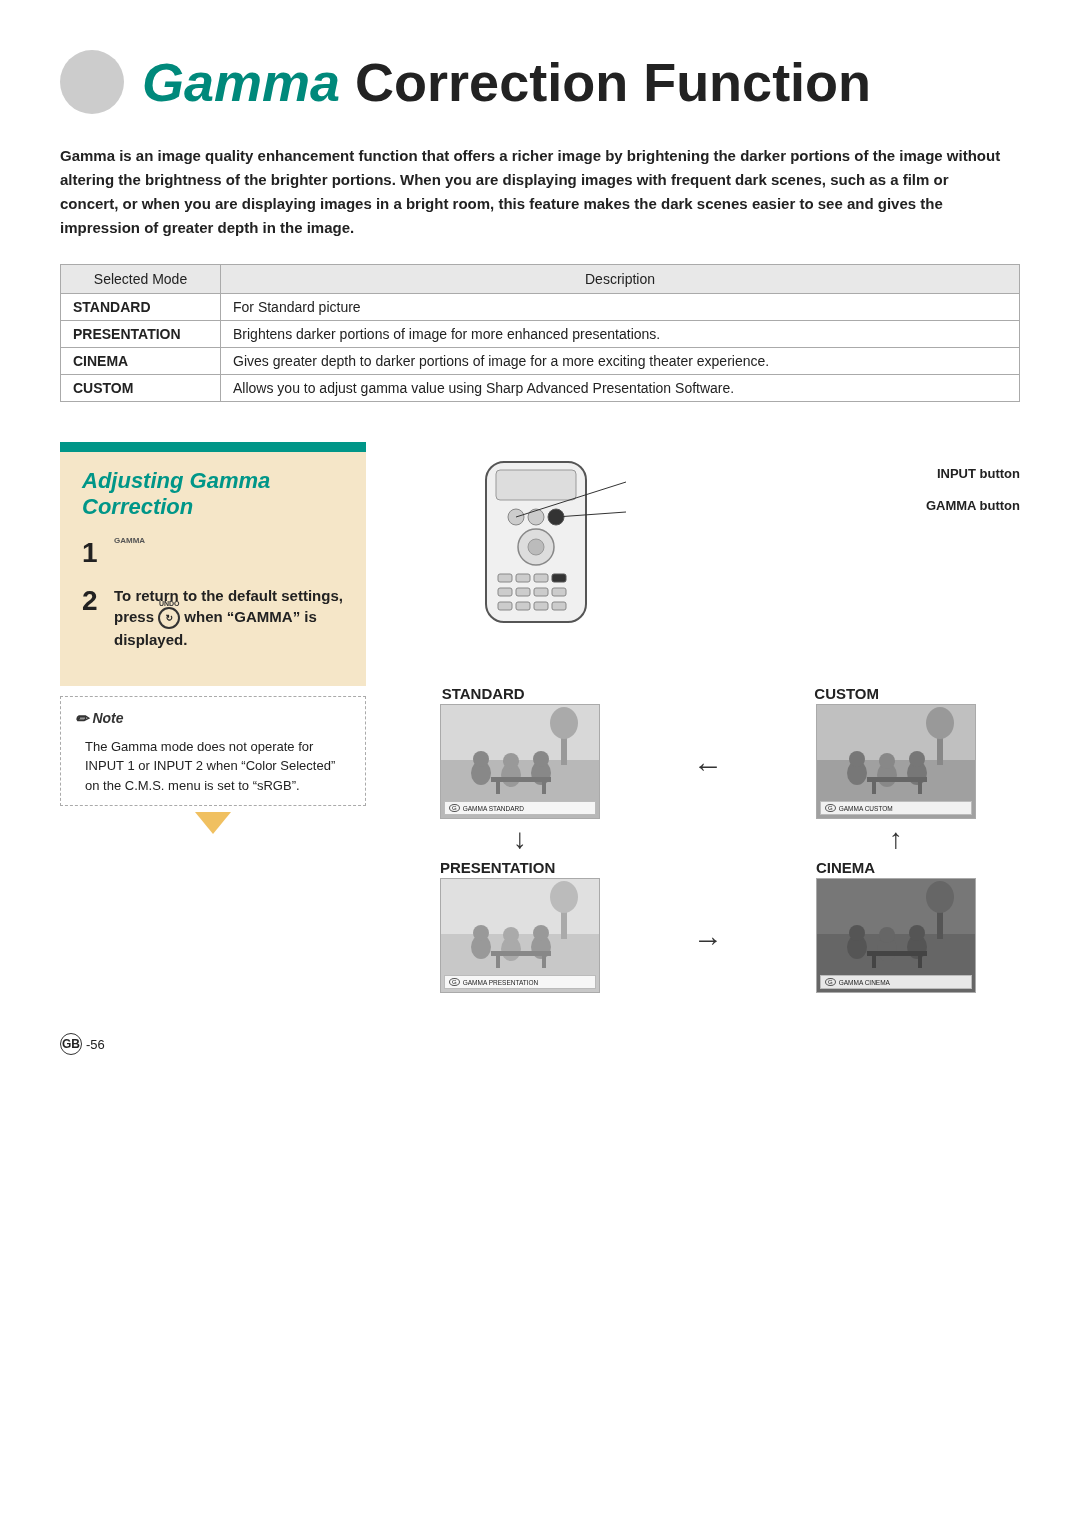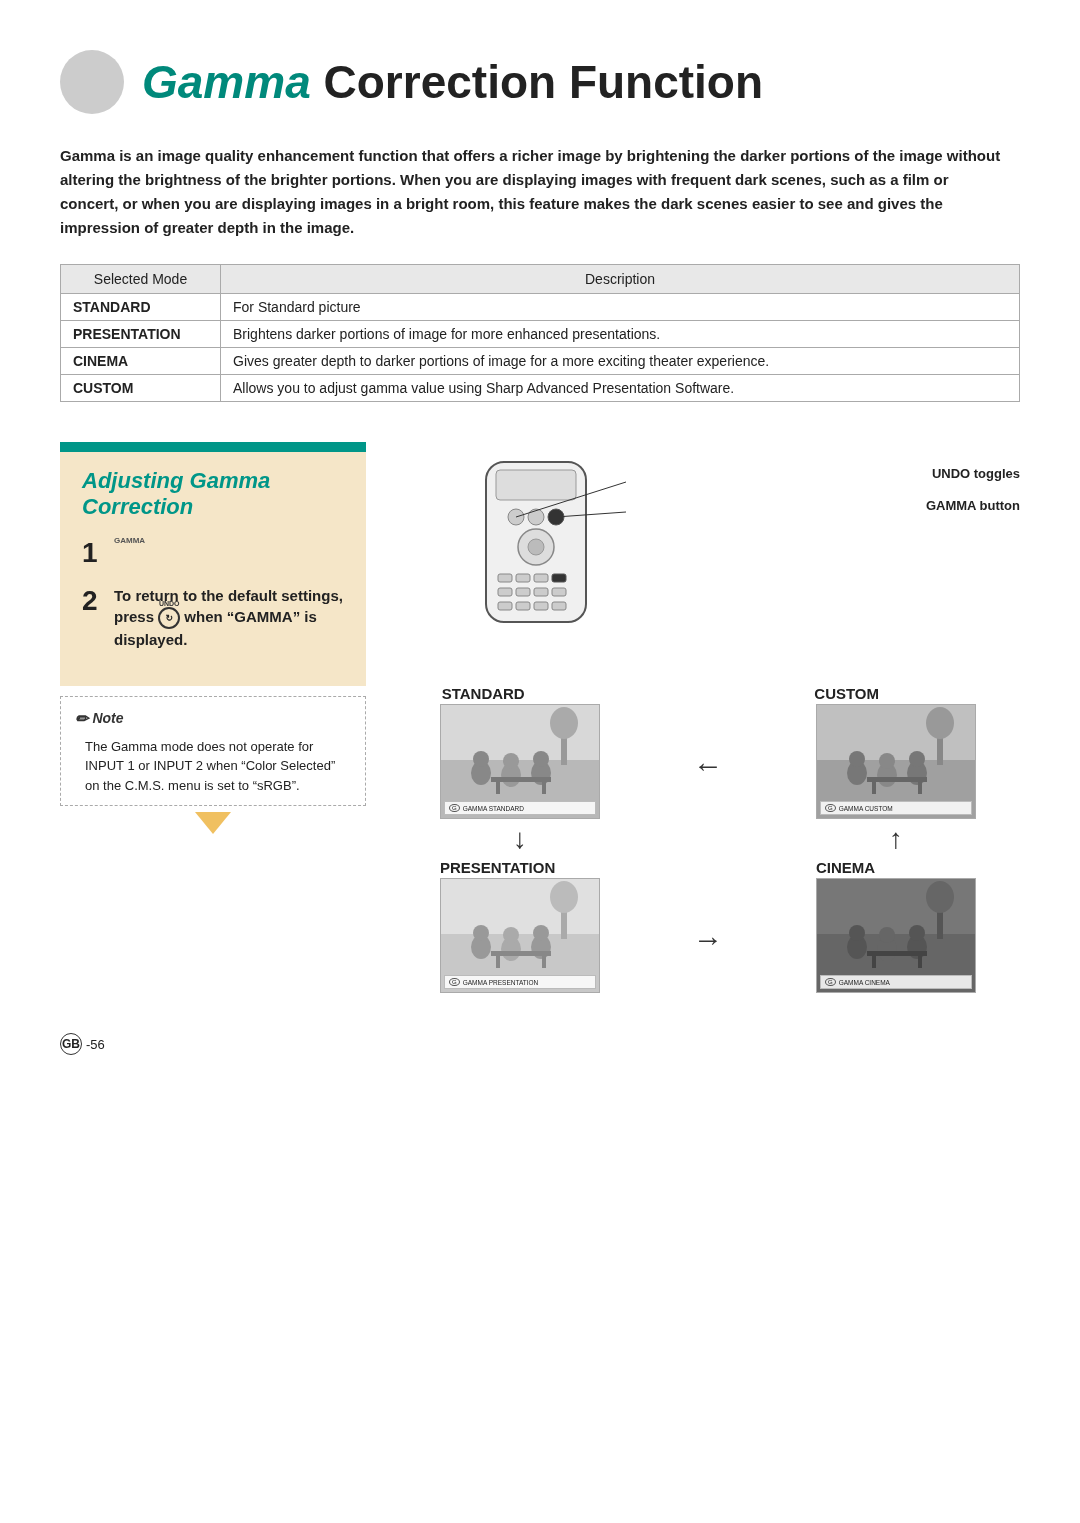--- a/index.html
+++ b/index.html
@@ -188,21 +188,21 @@
       border-radius: 50%;
       font-size: 12px;
       font-weight: bold;
     }
   </style>
 </head>
 <body>
 
 <div style="display:flex; align-items:center; margin-bottom:30px; margin-top:10px;">
   <div style="width:64px;height:64px;background:#ccc;border-radius:50%;margin-right:18px;flex-shrink:0;"></div>
-  <h1 style="font-size:46px;font-weight:bold;line-height:1;">
+  <h1 style="font-size:54px;font-weight:bold;line-height:1;">
     <span class="title-gamma">Gamma</span><span class="title-rest"> Correction Function</span>
   </h1>
 </div>
 
 <p class="intro-para">Gamma is an image quality enhancement function that offers a richer image by brightening the darker portions of the image without altering the brightness of the brighter portions. When you are displaying images with frequent dark scenes, such as a film or concert, or when you are displaying images in a bright room, this feature makes the dark scenes easier to see and gives the impression of greater depth in the image.</p>
 
 <table class="mode-table">
   <thead>
     <tr>
       <th>Selected Mode</th>
@@ -299,21 +299,21 @@
 
           <rect x="72" y="150" width="14" height="8" rx="2" fill="#ccc" stroke="#888" stroke-width="1"></rect>
           <rect x="90" y="150" width="14" height="8" rx="2" fill="#ccc" stroke="#888" stroke-width="1"></rect>
           <rect x="108" y="150" width="14" height="8" rx="2" fill="#ccc" stroke="#888" stroke-width="1"></rect>
           <rect x="126" y="150" width="14" height="8" rx="2" fill="#ccc" stroke="#888" stroke-width="1"></rect>
 
           <line x1="90" y1="65" x2="200" y2="30" stroke="#333" stroke-width="1"></line>
           <line x1="130" y1="65" x2="200" y2="60" stroke="#333" stroke-width="1"></line>
         </svg>
         
-        <div style="position:absolute;right:0;top:14px;font-size:13px;font-weight:bold;">UNDO toggles</div>
+        <div style="position:absolute;right:0;top:14px;font-size:13px;font-weight:bold;">INPUT button</div>
         <div style="position:absolute;right:0;top:46px;font-size:13px;font-weight:bold;">GAMMA button</div>
       </div>
     </div>
 
     <div style="margin-top:10px;">
 
       <div style="display:flex;justify-content:space-around;margin-bottom:2px;">
         <div style="width:160px;text-align:left;">
           <span style="font-weight:bold;font-size:15px;">STANDARD</span>
         </div>

